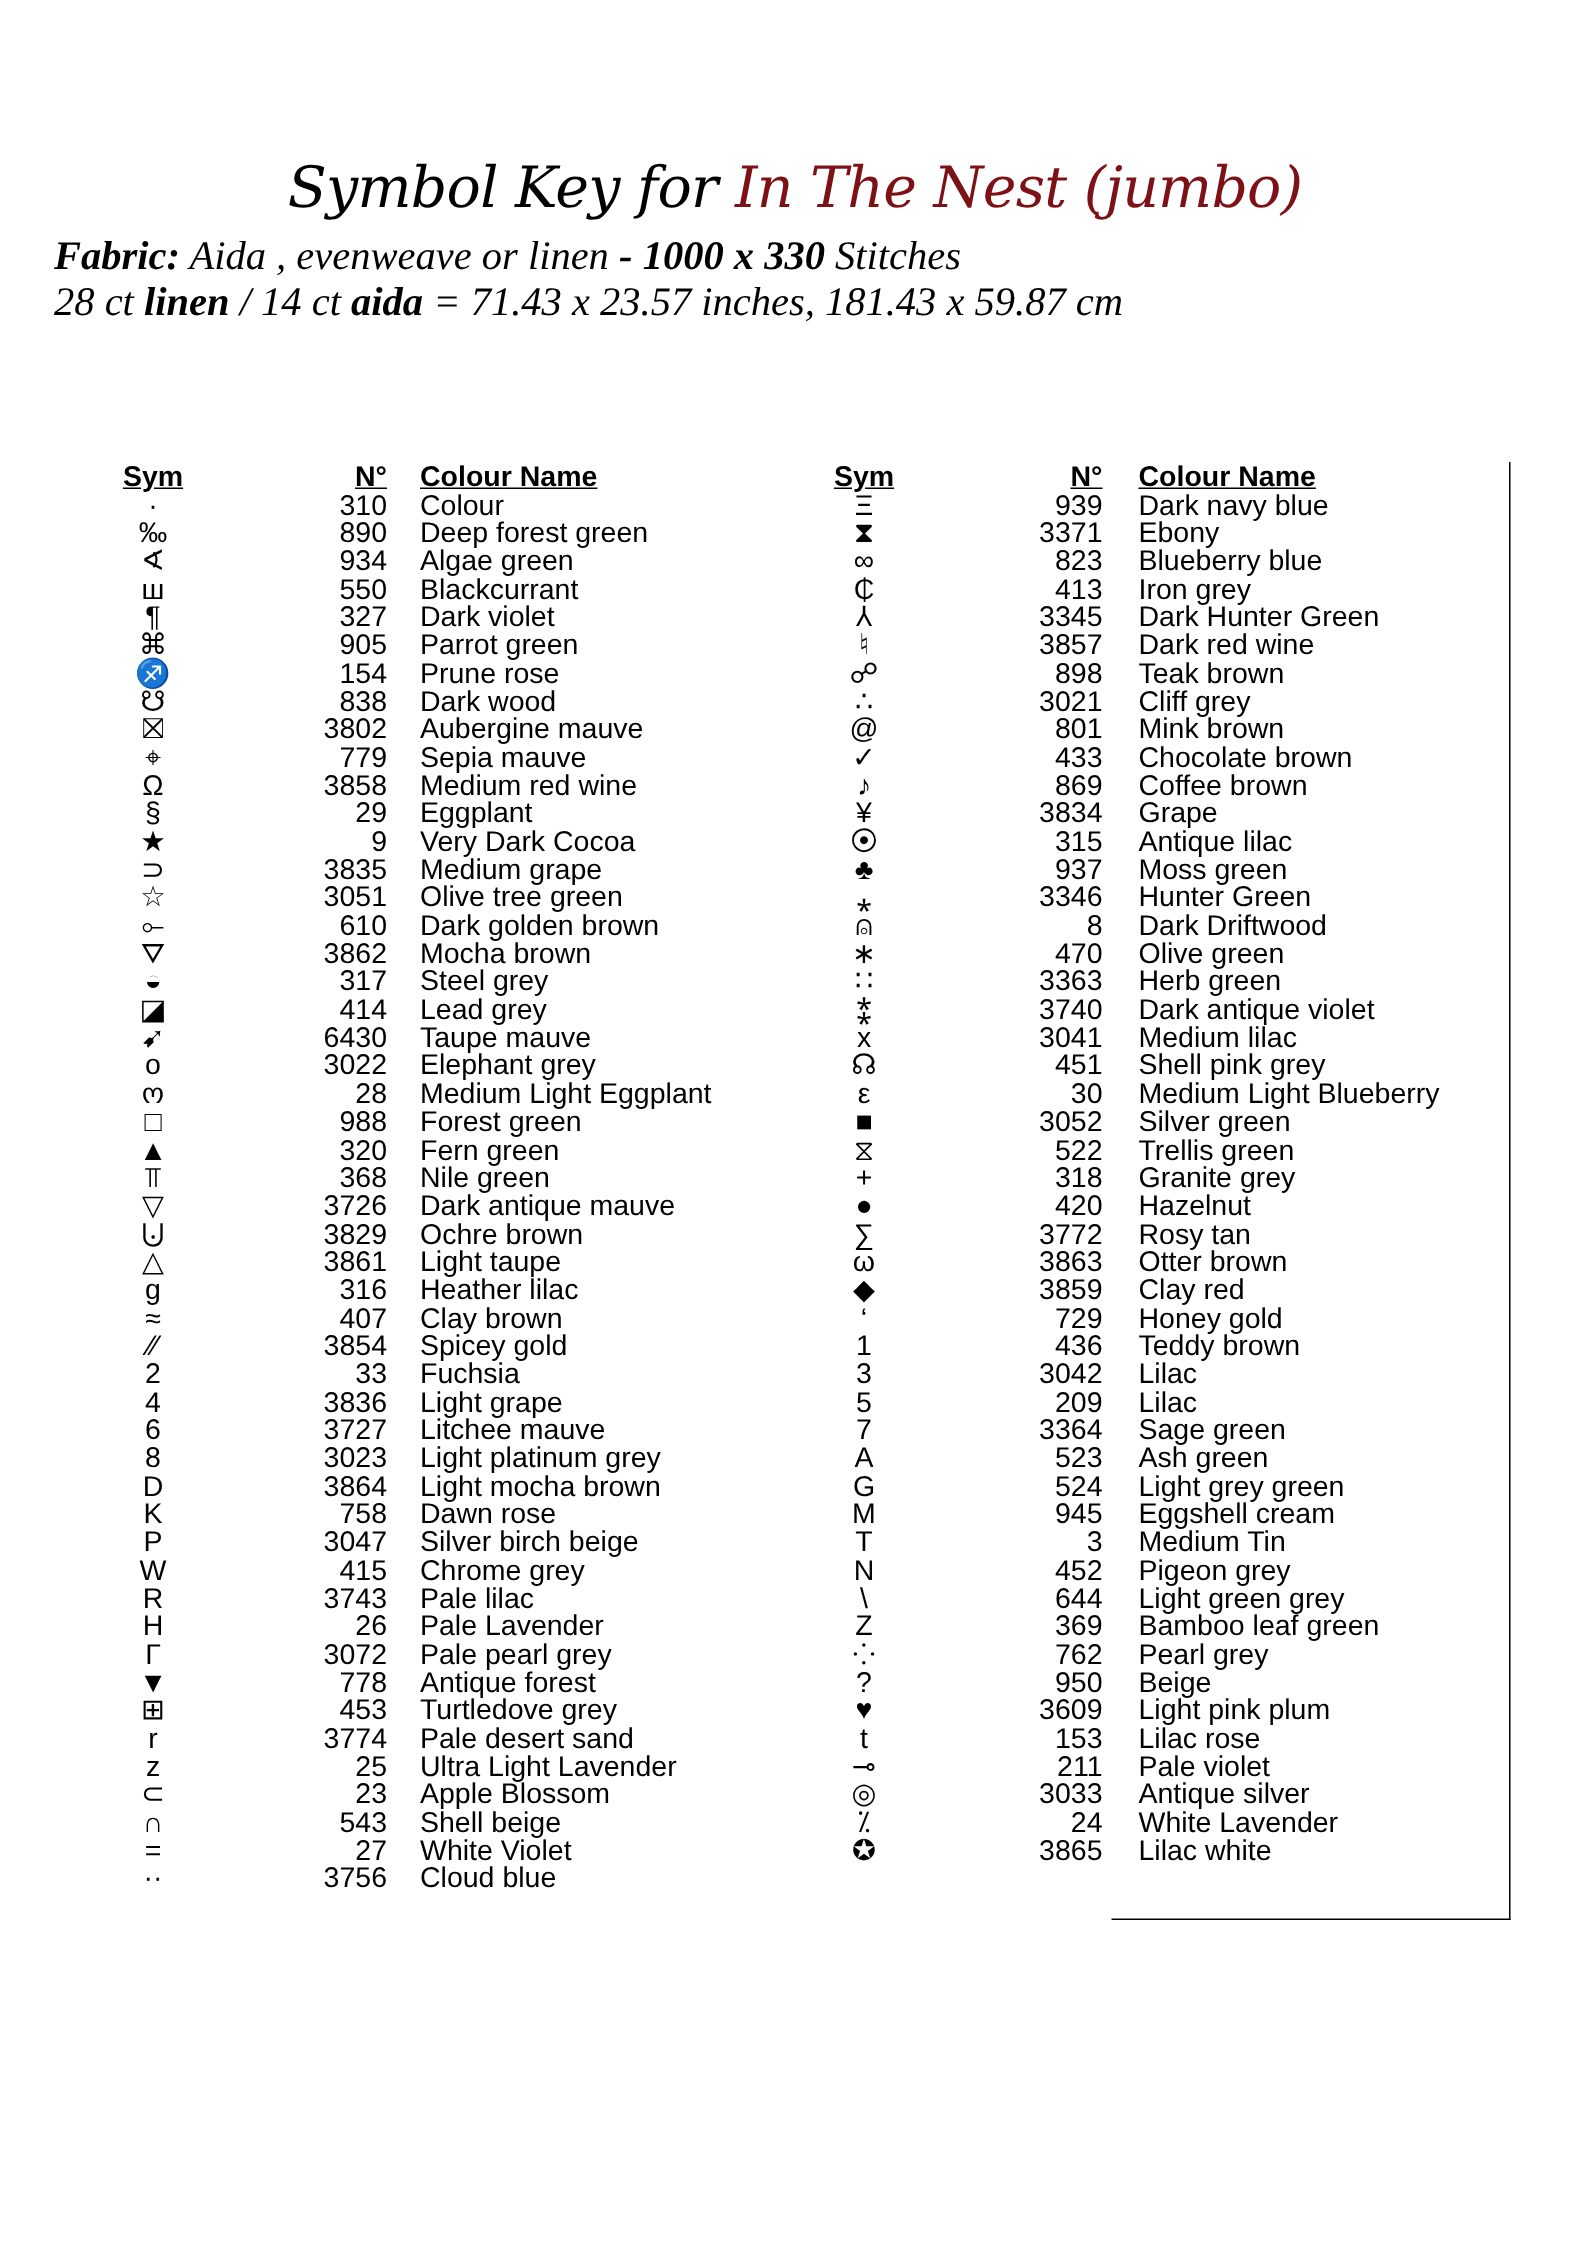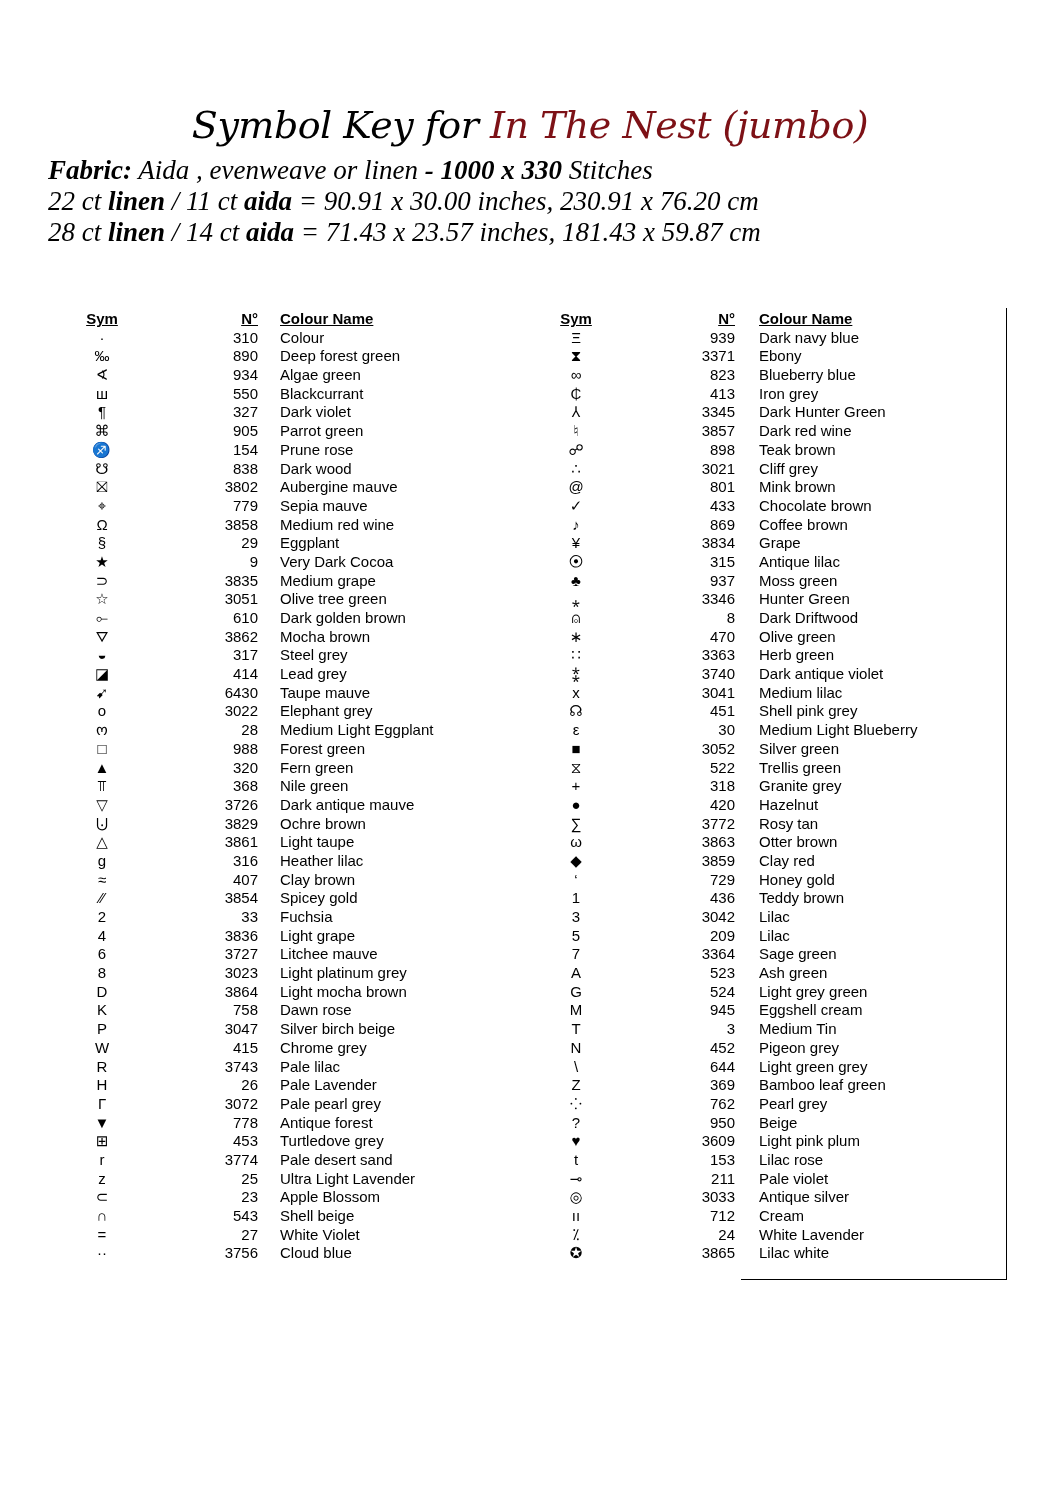--- a/index.html
+++ b/index.html
@@ -4,28 +4,28 @@
 <style>
   html, body { margin: 0; padding: 0; background: #ffffff; }
   body { width: 1060px; height: 1500px; position: relative; overflow: hidden; color: #000; }
   .title {
     position: absolute; top: 100px; left: 0; width: 1060px; text-align: center;
     font-family: "DejaVu Serif", serif; font-style: italic; font-size: 38px; line-height: 50px;
     letter-spacing: -0.5px;
   }
   .title .accent { color: #7d1116; }
   .spec {
-    position: absolute; left: 48px; top: 155px;
+    position: absolute; left: 36px; top: 155px;
     font-family: "Liberation Serif", serif; font-style: italic; font-size: 27px; line-height: 31px;
   }
   .spec b { font-weight: bold; }
   .spec .line { white-space: nowrap; }
   .col {
     position: absolute; top: 310px;
-    font-family: "Liberation Sans", sans-serif; font-size: 15px;
+    font-family: "Liberation Sans", sans-serif; font-size: 19px;
   }
   .col.left { left: 78px; }
   .col.right { left: 552px; }
   .row { display: flex; height: 18.7px; line-height: 18.7px; align-items: center; }
   .hdr { font-weight: bold; text-decoration: underline; }
   .c-sym { width: 48px; text-align: center; }
   .c-num { width: 132px; text-align: right; }
   .c-name { padding-left: 22px; white-space: nowrap; }
   .col.right .c-num { width: 135px; }
   .col.right .c-name { padding-left: 24px; }
@@ -42,21 +42,20 @@
 
 <div class="spec">
   <div class="line">
     <b>Fabric:</b>
     <span>Aida , evenweave or  linen</span>
     <b>-</b>
     <b>1000 x 330</b>
     <span>Stitches</span>
   </div>
   <div id="sizes">
-      <div class="line"><span>22 ct</span> <b>linen</b> <span>/ 11 ct</span> <b>aida</b> <span>= 90.91 x 30.00 inches, 230.91 x 76.20 cm</span> </div>
       <div class="line"><span>28 ct</span> <b>linen</b> <span>/ 14 ct</span> <b>aida</b> <span>= 71.43 x 23.57 inches, 181.43 x 59.87 cm</span> </div>
     </div>
 </div>
 
 <div class="col left" id="col-left">
   <div class="row hdr">
     <span class="c-sym">Sym</span>
     <span class="c-num">N°</span>
     <span class="c-name">Colour Name</span>
   </div>
@@ -547,25 +546,20 @@
       <span class="c-sym">⊸</span>
       <span class="c-num">211</span>
       <span class="c-name">Pale violet</span>
     </div>
     <div class="row">
       <span class="c-sym">◎</span>
       <span class="c-num">3033</span>
       <span class="c-name">Antique silver</span>
     </div>
     <div class="row">
-      <span class="c-sym">ıı</span>
-      <span class="c-num">712</span>
-      <span class="c-name">Cream</span>
-    </div>
-    <div class="row">
       <span class="c-sym">⁒</span>
       <span class="c-num">24</span>
       <span class="c-name">White Lavender</span>
     </div>
     <div class="row">
       <span class="c-sym">✪</span>
       <span class="c-num">3865</span>
       <span class="c-name">Lilac white</span>
     </div>
   </div>

